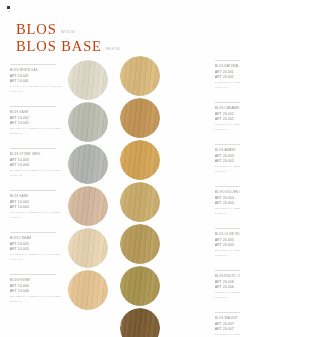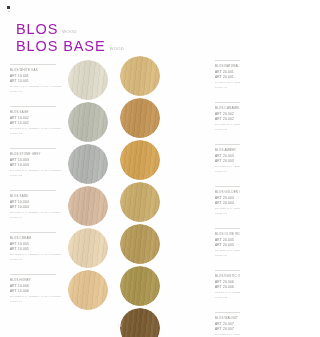--- a/index.html
+++ b/index.html
@@ -49,23 +49,24 @@
   .title-row {
     display: flex;
     align-items: baseline;
     gap: 4px;
     white-space: nowrap;
   }
   .title-row + .title-row { margin-top: 2px; }
   .title-main {
     font-size: 14.5px;
     letter-spacing: 0.9px;
-    color: #a21caf;
+    color: #c2410c;
     font-weight: 400;
     line-height: 1.05;
+    font-family: Liberation Serif, serif;
   }
   .title-sub {
     font-size: 4.1px;
     letter-spacing: 0.35px;
     color: #b2b0ae;
     text-transform: uppercase;
     position: relative;
     top: -1px;
   }
 

